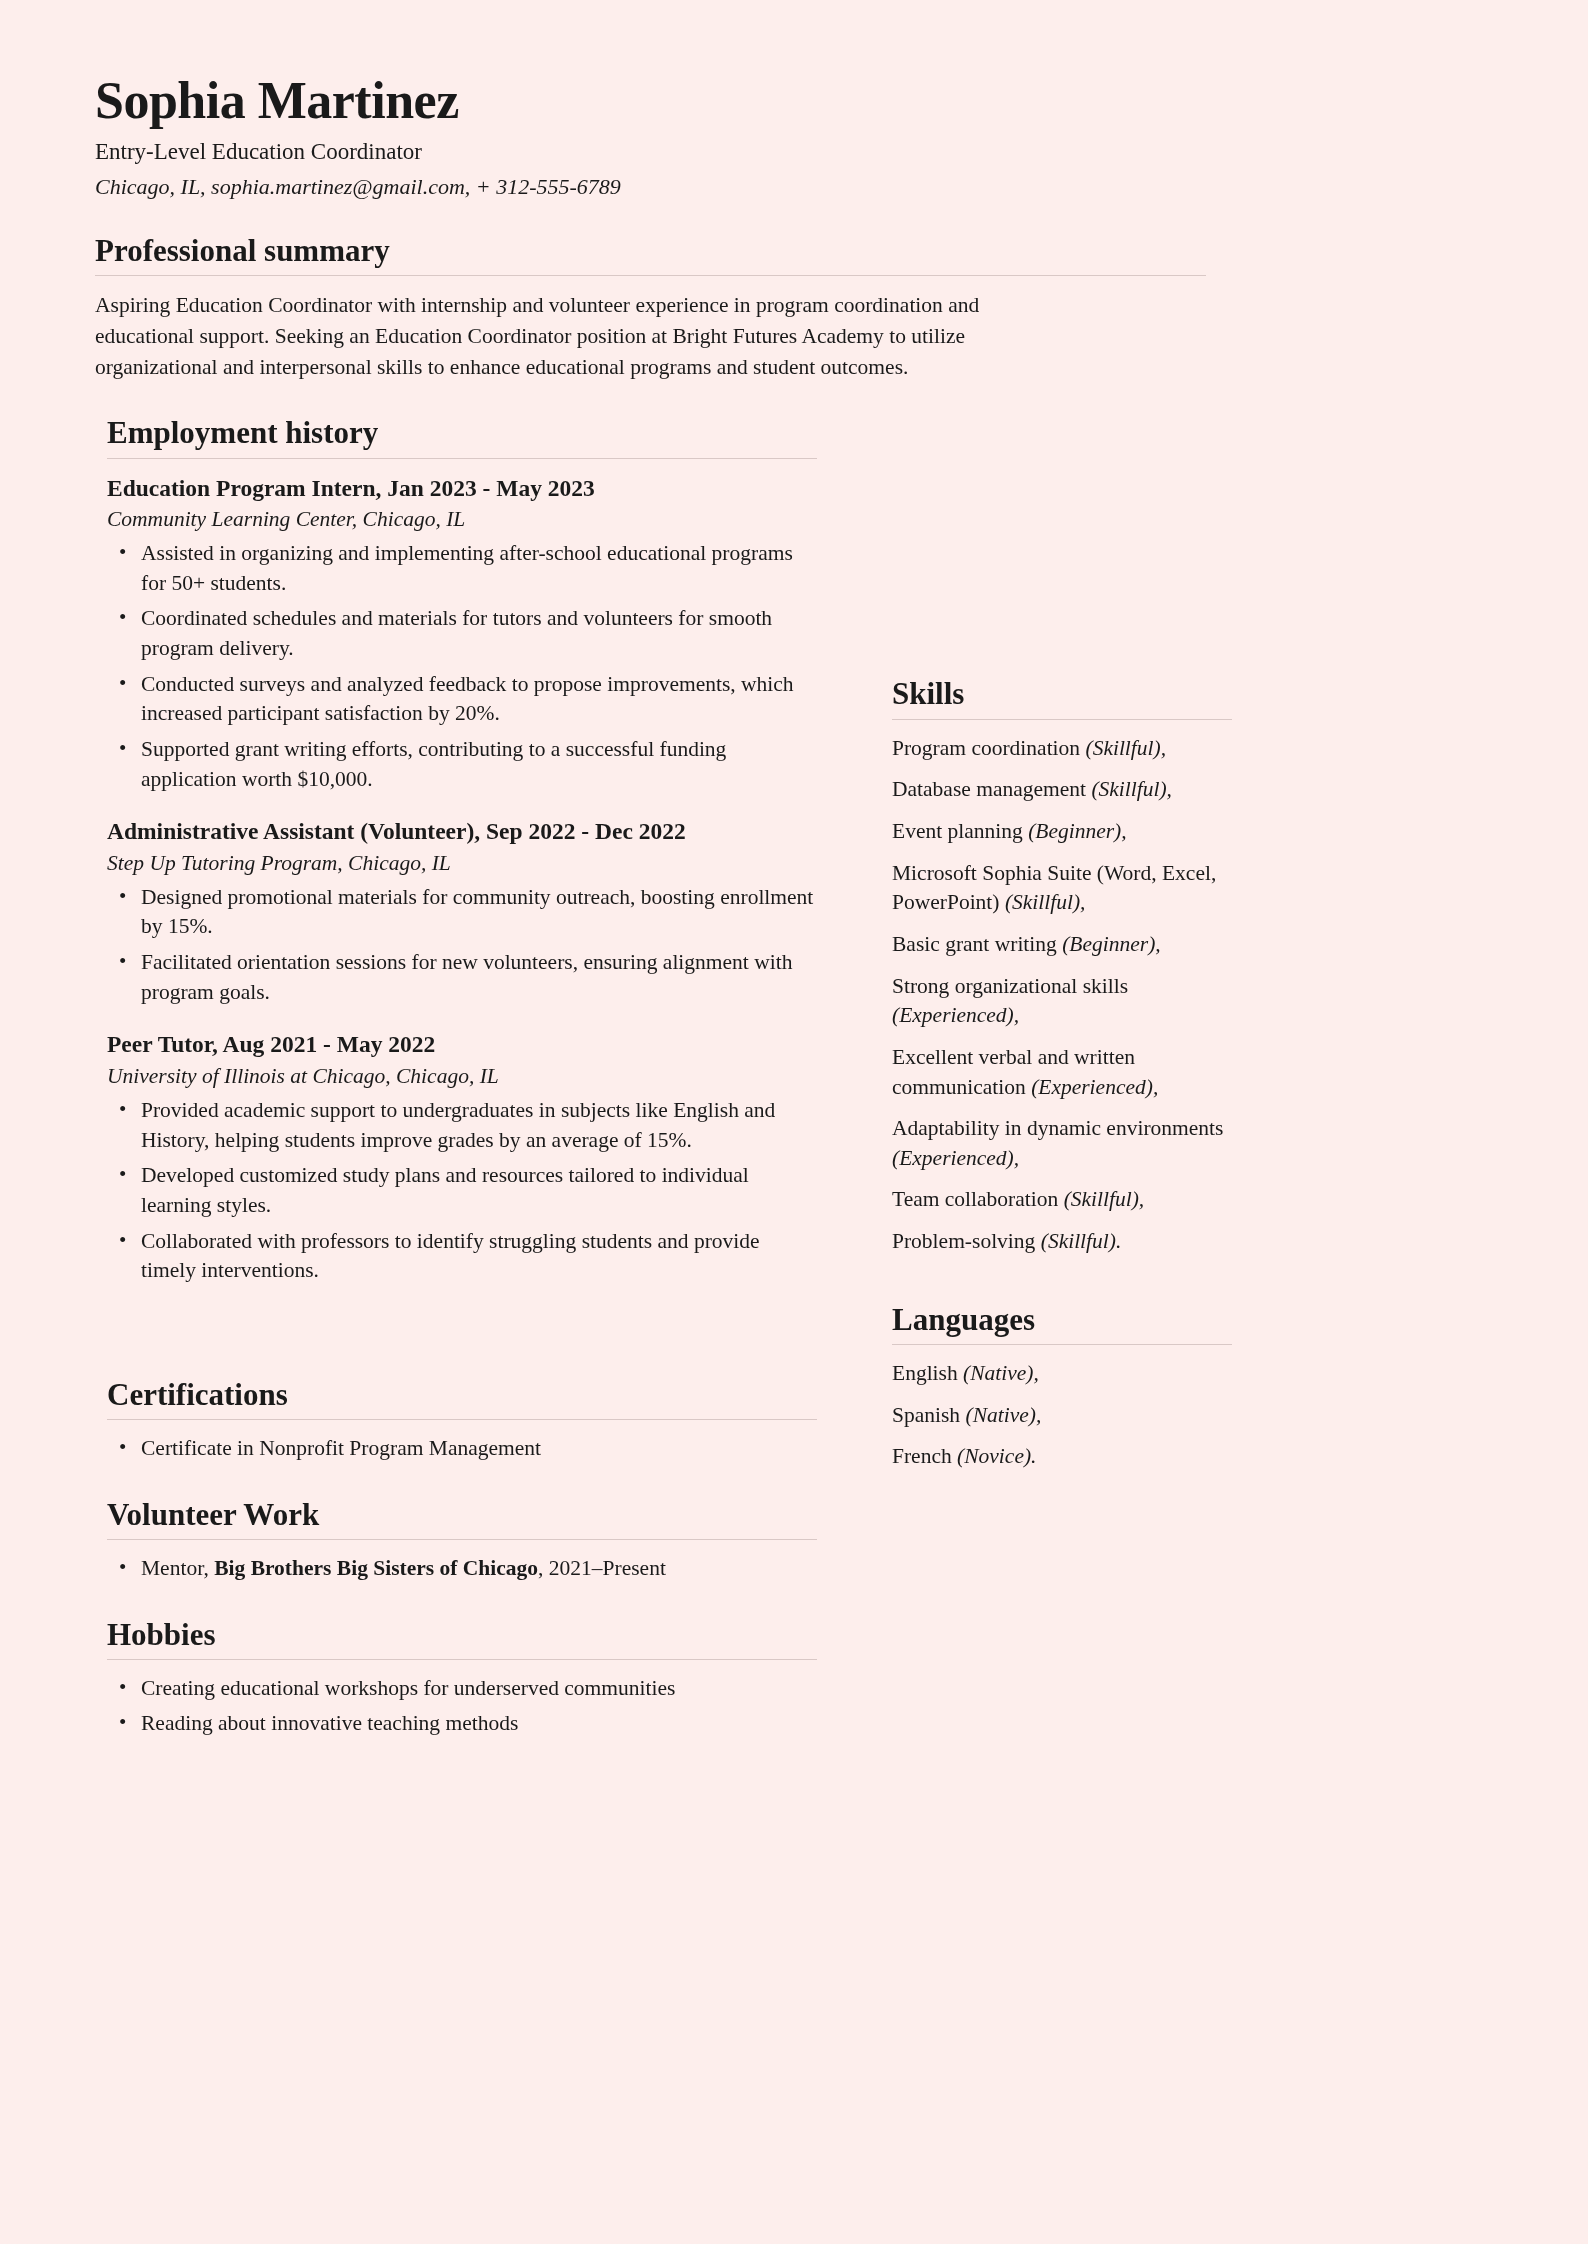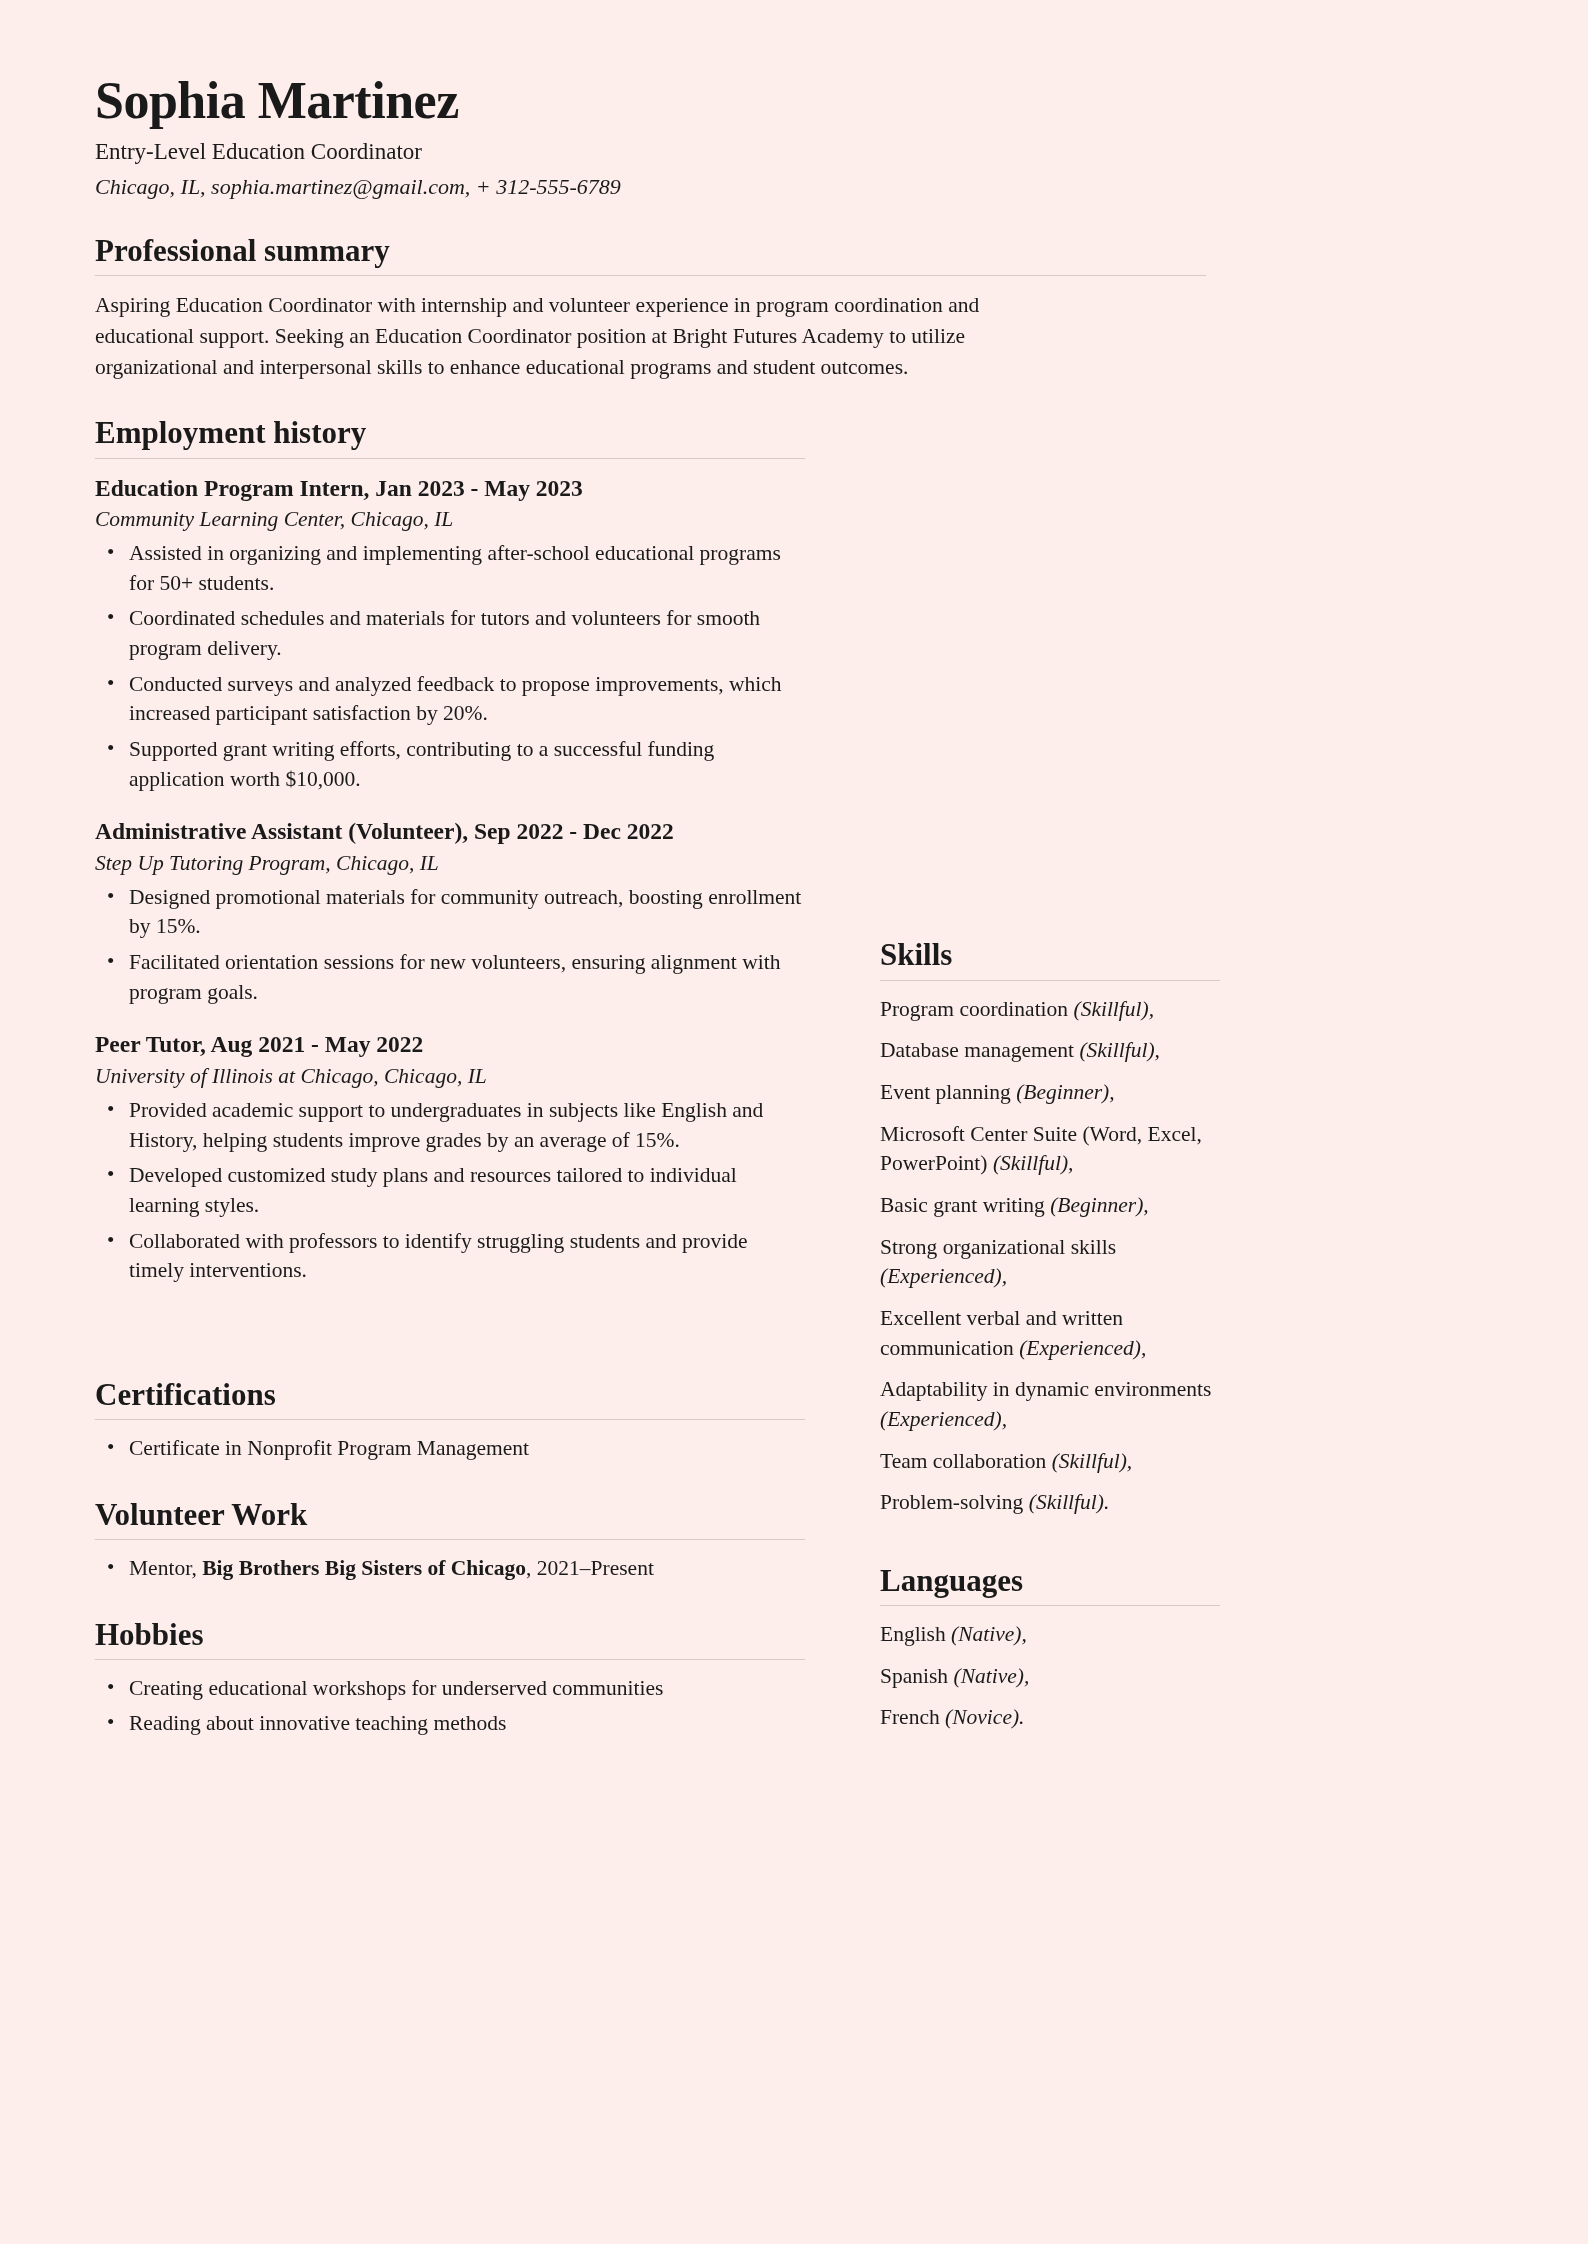--- a/index.html
+++ b/index.html
@@ -61,22 +61,23 @@
   .summary-text {
     font-size: 21.5px;
     line-height: 1.43;
     margin: 0;
     max-width: 985px;
   }
 
   
   .columns {
     display: flex;
-    align-items: flex-end;
+    align-items: center;
     margin-top: 32px;
+    margin-left: 12px;
   }
   .col-main {
     width: 740px;
     flex: 0 0 740px;
     padding-right: 30px;
     box-sizing: border-box;
   }
   .col-side {
     width: 340px;
     flex: 0 0 340px;
@@ -252,21 +253,21 @@
 
     <div class="col-side">
 
       <div class="section">
         <h2 class="side-heading">Skills</h2>
         <div class="side-rule"></div>
 
         <div class="side-item"><span>Program coordination </span><span class="lvl">(Skillful),</span></div>
         <div class="side-item"><span>Database management </span><span class="lvl">(Skillful),</span></div>
         <div class="side-item"><span>Event planning </span><span class="lvl">(Beginner),</span></div>
-        <div class="side-item"><span>Microsoft Center Suite (Word, Excel, PowerPoint) </span><span class="lvl">(Skillful),</span></div>
+        <div class="side-item"><span>Microsoft Sophia Suite (Word, Excel, PowerPoint) </span><span class="lvl">(Skillful),</span></div>
         <div class="side-item"><span>Basic grant writing </span><span class="lvl">(Beginner),</span></div>
         <div class="side-item"><span>Strong organizational skills </span><span class="lvl">(Experienced),</span></div>
         <div class="side-item"><span>Excellent verbal and written communication </span><span class="lvl">(Experienced),</span></div>
         <div class="side-item"><span>Adaptability in dynamic environments </span><span class="lvl">(Experienced),</span></div>
         <div class="side-item"><span>Team collaboration </span><span class="lvl">(Skillful),</span></div>
         <div class="side-item"><span>Problem-solving </span><span class="lvl">(Skillful).</span></div>
       </div>
 
       <div class="spacer-lang"></div>
 

